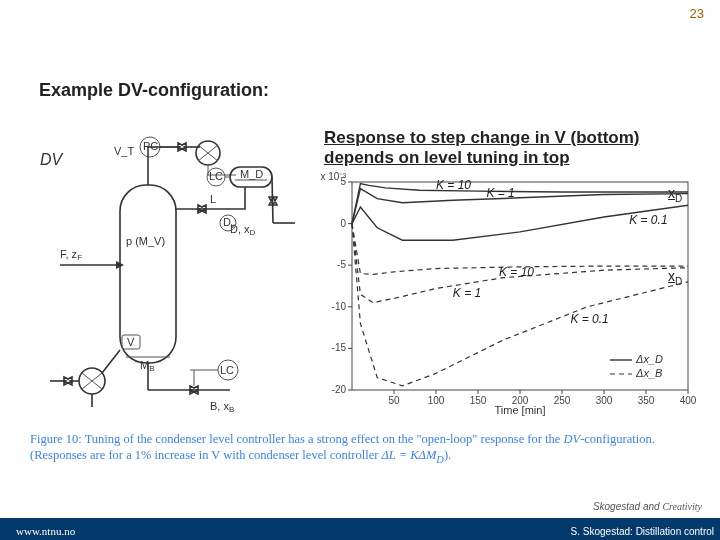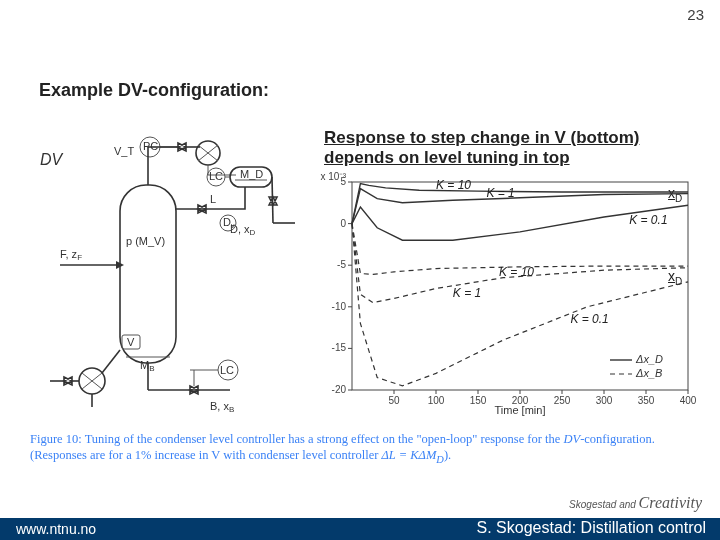--- a/index.html
+++ b/index.html
@@ -1,18 +1,18 @@
 <!DOCTYPE html>
 <html><head>
 <meta charset="utf-8">
 <style>
   * { margin: 0; padding: 0; box-sizing: border-box; }
   html, body { width: 720px; height: 540px; font-family: Arial, Helvetica, sans-serif; background: #fff; color: #222; }
   .slide { position: relative; width: 720px; height: 540px; background: #fff; overflow: hidden; }
-  .pagenum { position: absolute; top: 6px; right: 16px; font-size: 15px; color: #404040; }
+  .pagenum { position: absolute; top: 6px; right: 16px; font-size: 13px; color: #a16207; }
   .title { position: absolute; left: 39px; top: 80px; font-size: 18px; font-weight: bold; color: #222; }
 
   
   .diagram { position: absolute; left: 30px; top: 125px; width: 270px; height: 300px; }
   .diagram svg { width: 100%; height: 100%; }
   .dg-label { font: 11px Arial; fill: #333; }
   .dg-label-big { font: italic 16px Arial; fill: #333; }
   .dg-thin { stroke: #555; stroke-width: 1; fill: none; }
   .dg-thick { stroke: #333; stroke-width: 1.6; fill: none; }
 
@@ -29,24 +29,24 @@
   .axis-title { font: 11px Arial; fill: #333; }
 
   .xd-label { position: absolute; font-size: 14px; font-style: normal; text-decoration: underline; }
   .xd-sub { font-size: 10px; vertical-align: sub; }
 
   
   .fig-caption { position: absolute; left: 30px; top: 432px; right: 20px; font-family: "Times New Roman", serif; font-size: 12.5px; line-height: 1.25; color: #3b82f6; }
   .fig-caption .math { font-style: italic; }
 
   .footer-bar { position: absolute; left: 0; bottom: 0; width: 100%; height: 22px; background: #033a6b; }
-  .footer-url { position: absolute; left: 16px; bottom: 3px; font-size: 14px; color: #fff; }
+  .footer-url { position: absolute; left: 16px; bottom: 3px; font-size: 11px; color: #fff; font-family: Liberation Serif, serif; }
   .tagline { position: absolute; right: 18px; bottom: 28px; font-size: 10px; color: #555; font-style: italic; }
-  .tagline .creativity { font-family: "Brush Script MT", cursive; font-size: 16px; font-style: italic; }
-  .bottom-right { position: absolute; right: 14px; bottom: 3px; font-size: 16px; color: #fff; }
+  .tagline .creativity { font-family: "Brush Script MT", cursive; font-size: 10px; font-style: italic; }
+  .bottom-right { position: absolute; right: 6px; bottom: 3px; font-size: 10px; color: #fff; }
   .grad { position: absolute; left: 0; right: 0; bottom: 22px; height: 38px; background: linear-gradient(to top, #fff 0%, #fff 20%, rgba(255,255,255,0) 100%); pointer-events: none; }
 </style>
 </head>
 <body>
 
 <div class="slide">
   <div class="pagenum">23</div>
   <div class="title">Example DV-configuration:</div>
 
   <div class="diagram">

